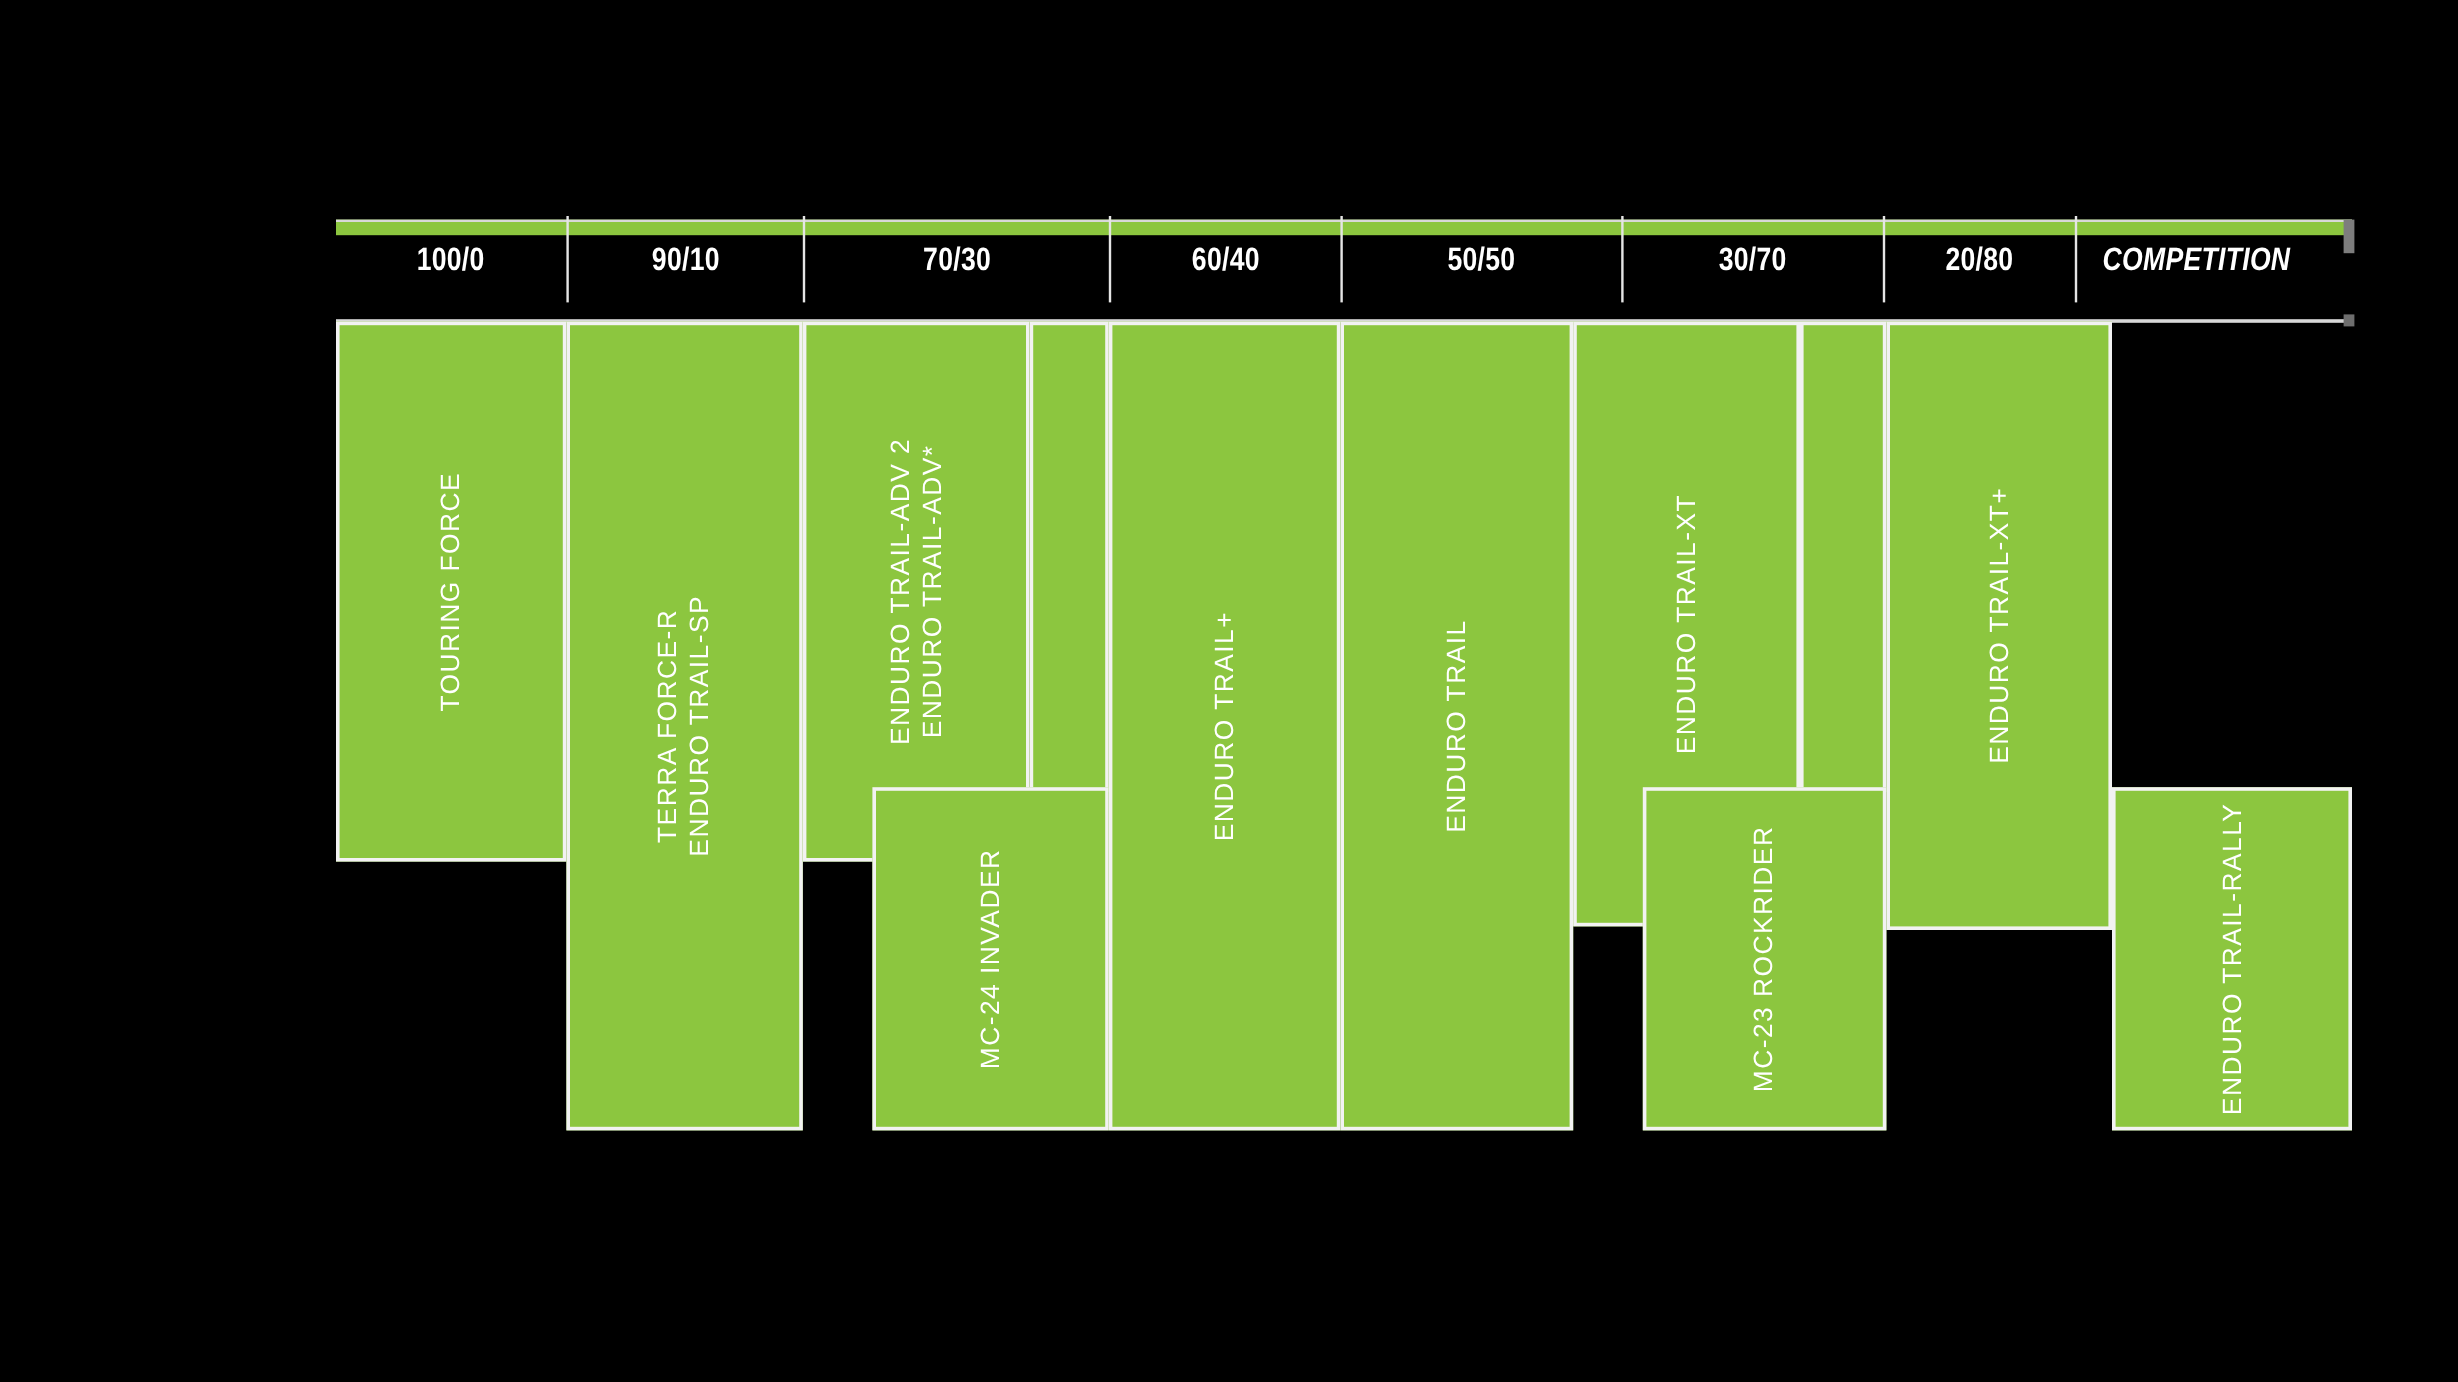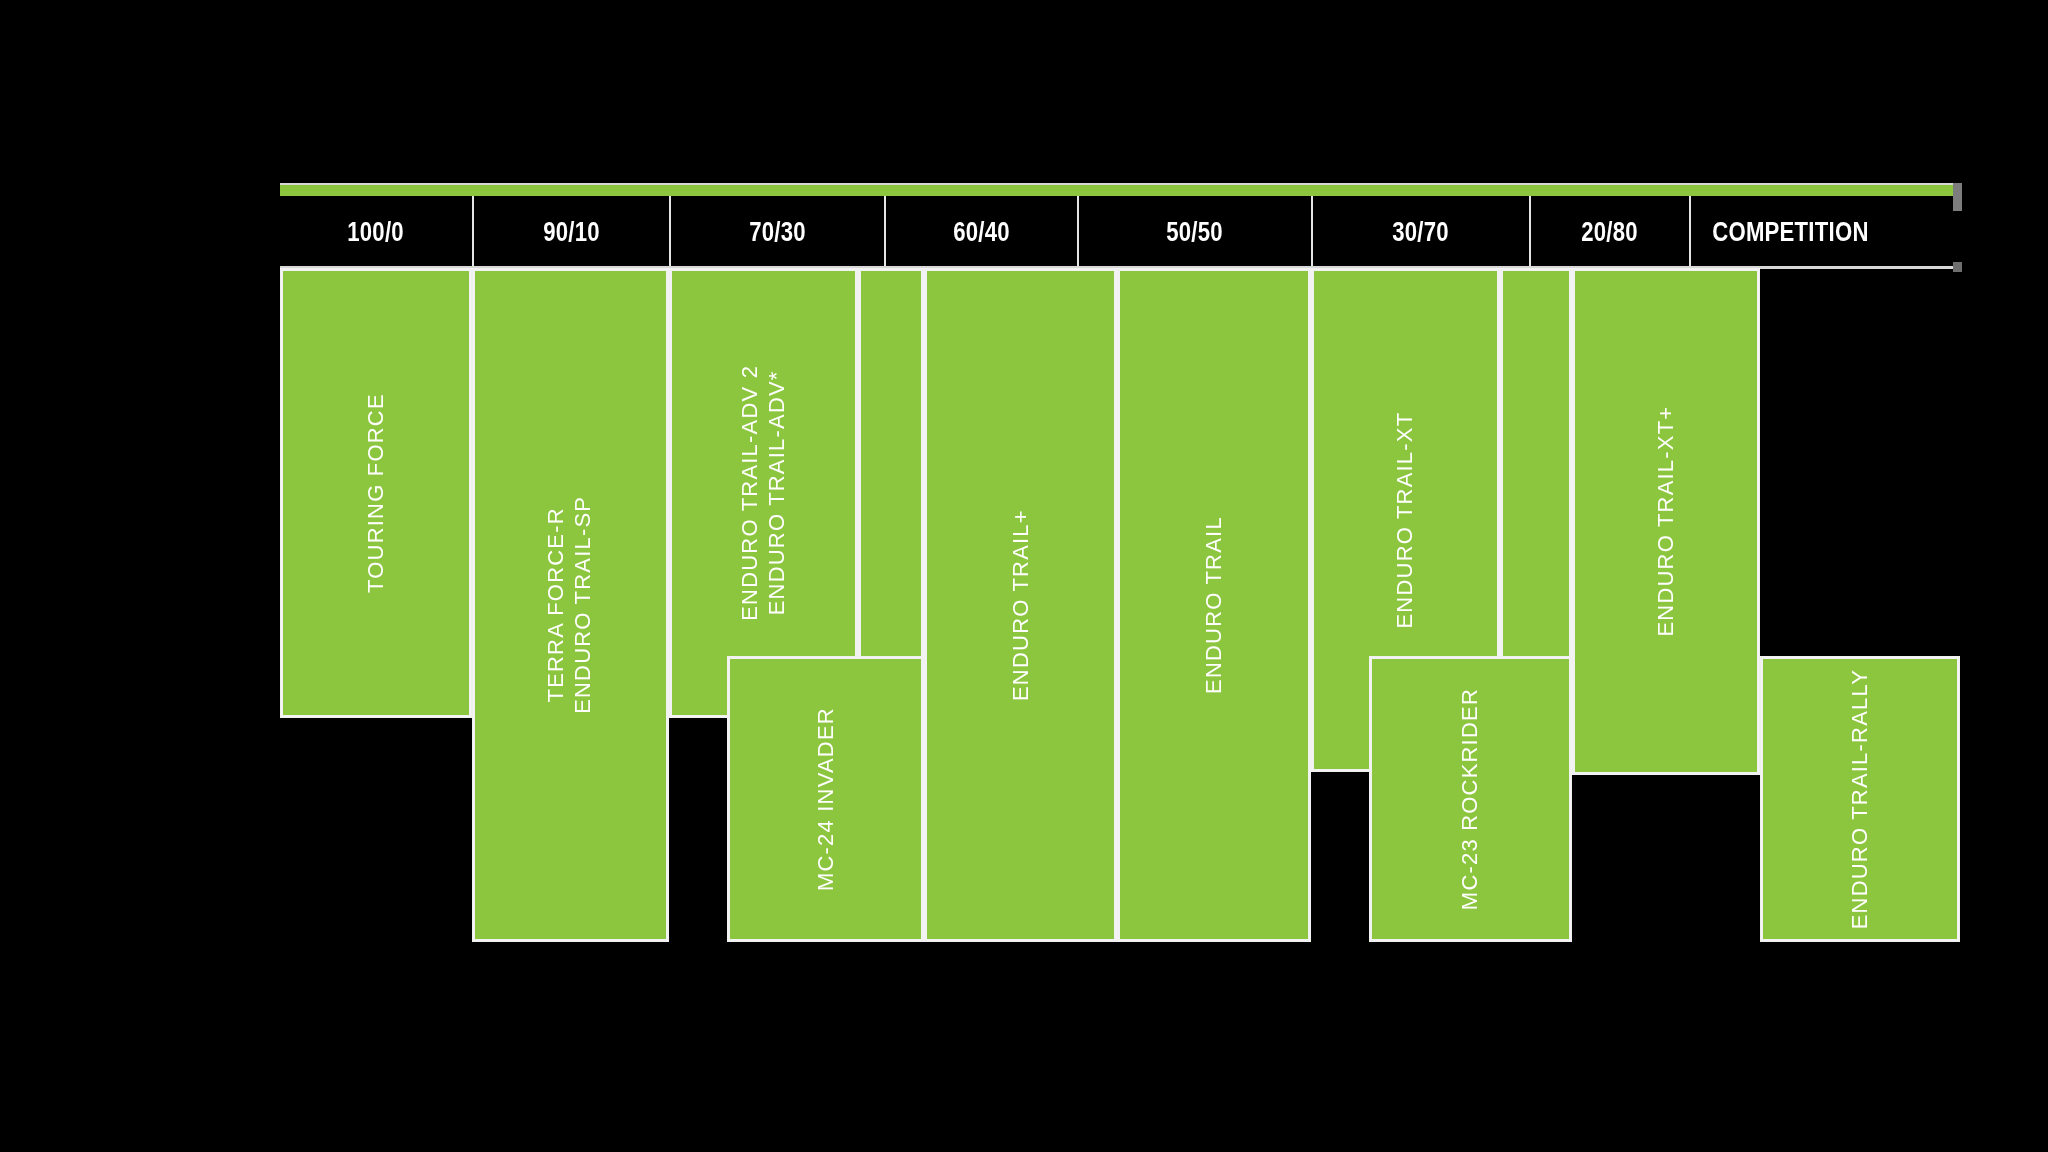--- a/index.html
+++ b/index.html
@@ -26,21 +26,21 @@
   .top-rule-cap {
     position: absolute;
     left: 1953px; top: 183px;
     width: 9px; height: 28px;
     background: #7d7d7d;
   }
 
   
   .header-band {
     position: absolute;
-    left: 280px; top: 196px;
+    left: 280px; top: 180px;
     width: 1680px; height: 72px;
     display: flex;
   }
   .header-cell {
     position: relative;
     height: 72px;
     display: flex;
     align-items: center;
     justify-content: center;
     border-left: 2px solid #e5e5e5;
@@ -107,36 +107,36 @@
   <div class="top-rule"></div>
   <div class="top-rule-cap"></div>
 
   <div class="header-band" id="header-band">
       <div class="header-cell" style="width: 192px;">
         <span class="hlabel">100/0</span>
       </div>
       <div class="header-cell" style="width: 197px;">
         <span class="hlabel">90/10</span>
       </div>
-      <div class="header-cell" style="width: 215px;">
+      <div class="header-cell" style="width: 255px;">
         <span class="hlabel">70/30</span>
       </div>
       <div class="header-cell" style="width: 193px;">
         <span class="hlabel">60/40</span>
       </div>
       <div class="header-cell" style="width: 234px;">
         <span class="hlabel">50/50</span>
       </div>
       <div class="header-cell" style="width: 218px;">
         <span class="hlabel">30/70</span>
       </div>
       <div class="header-cell" style="width: 160px;">
         <span class="hlabel">20/80</span>
       </div>
-      <div class="header-cell" style="width: 200px;">
+      <div class="header-cell" style="width: 200px; font-style: italic;">
         <span class="hlabel">COMPETITION</span>
       </div>
     </div>
   <div class="header-rule-bottom"></div>
   <div class="header-rule-cap"></div>
 
   <div class="plot" id="plot">
       <div class="bar" style="left: 280px; top: 268px; width: 192px; height: 450px;">
         <div class="bar-label">TOURING FORCE</div>
       </div>

